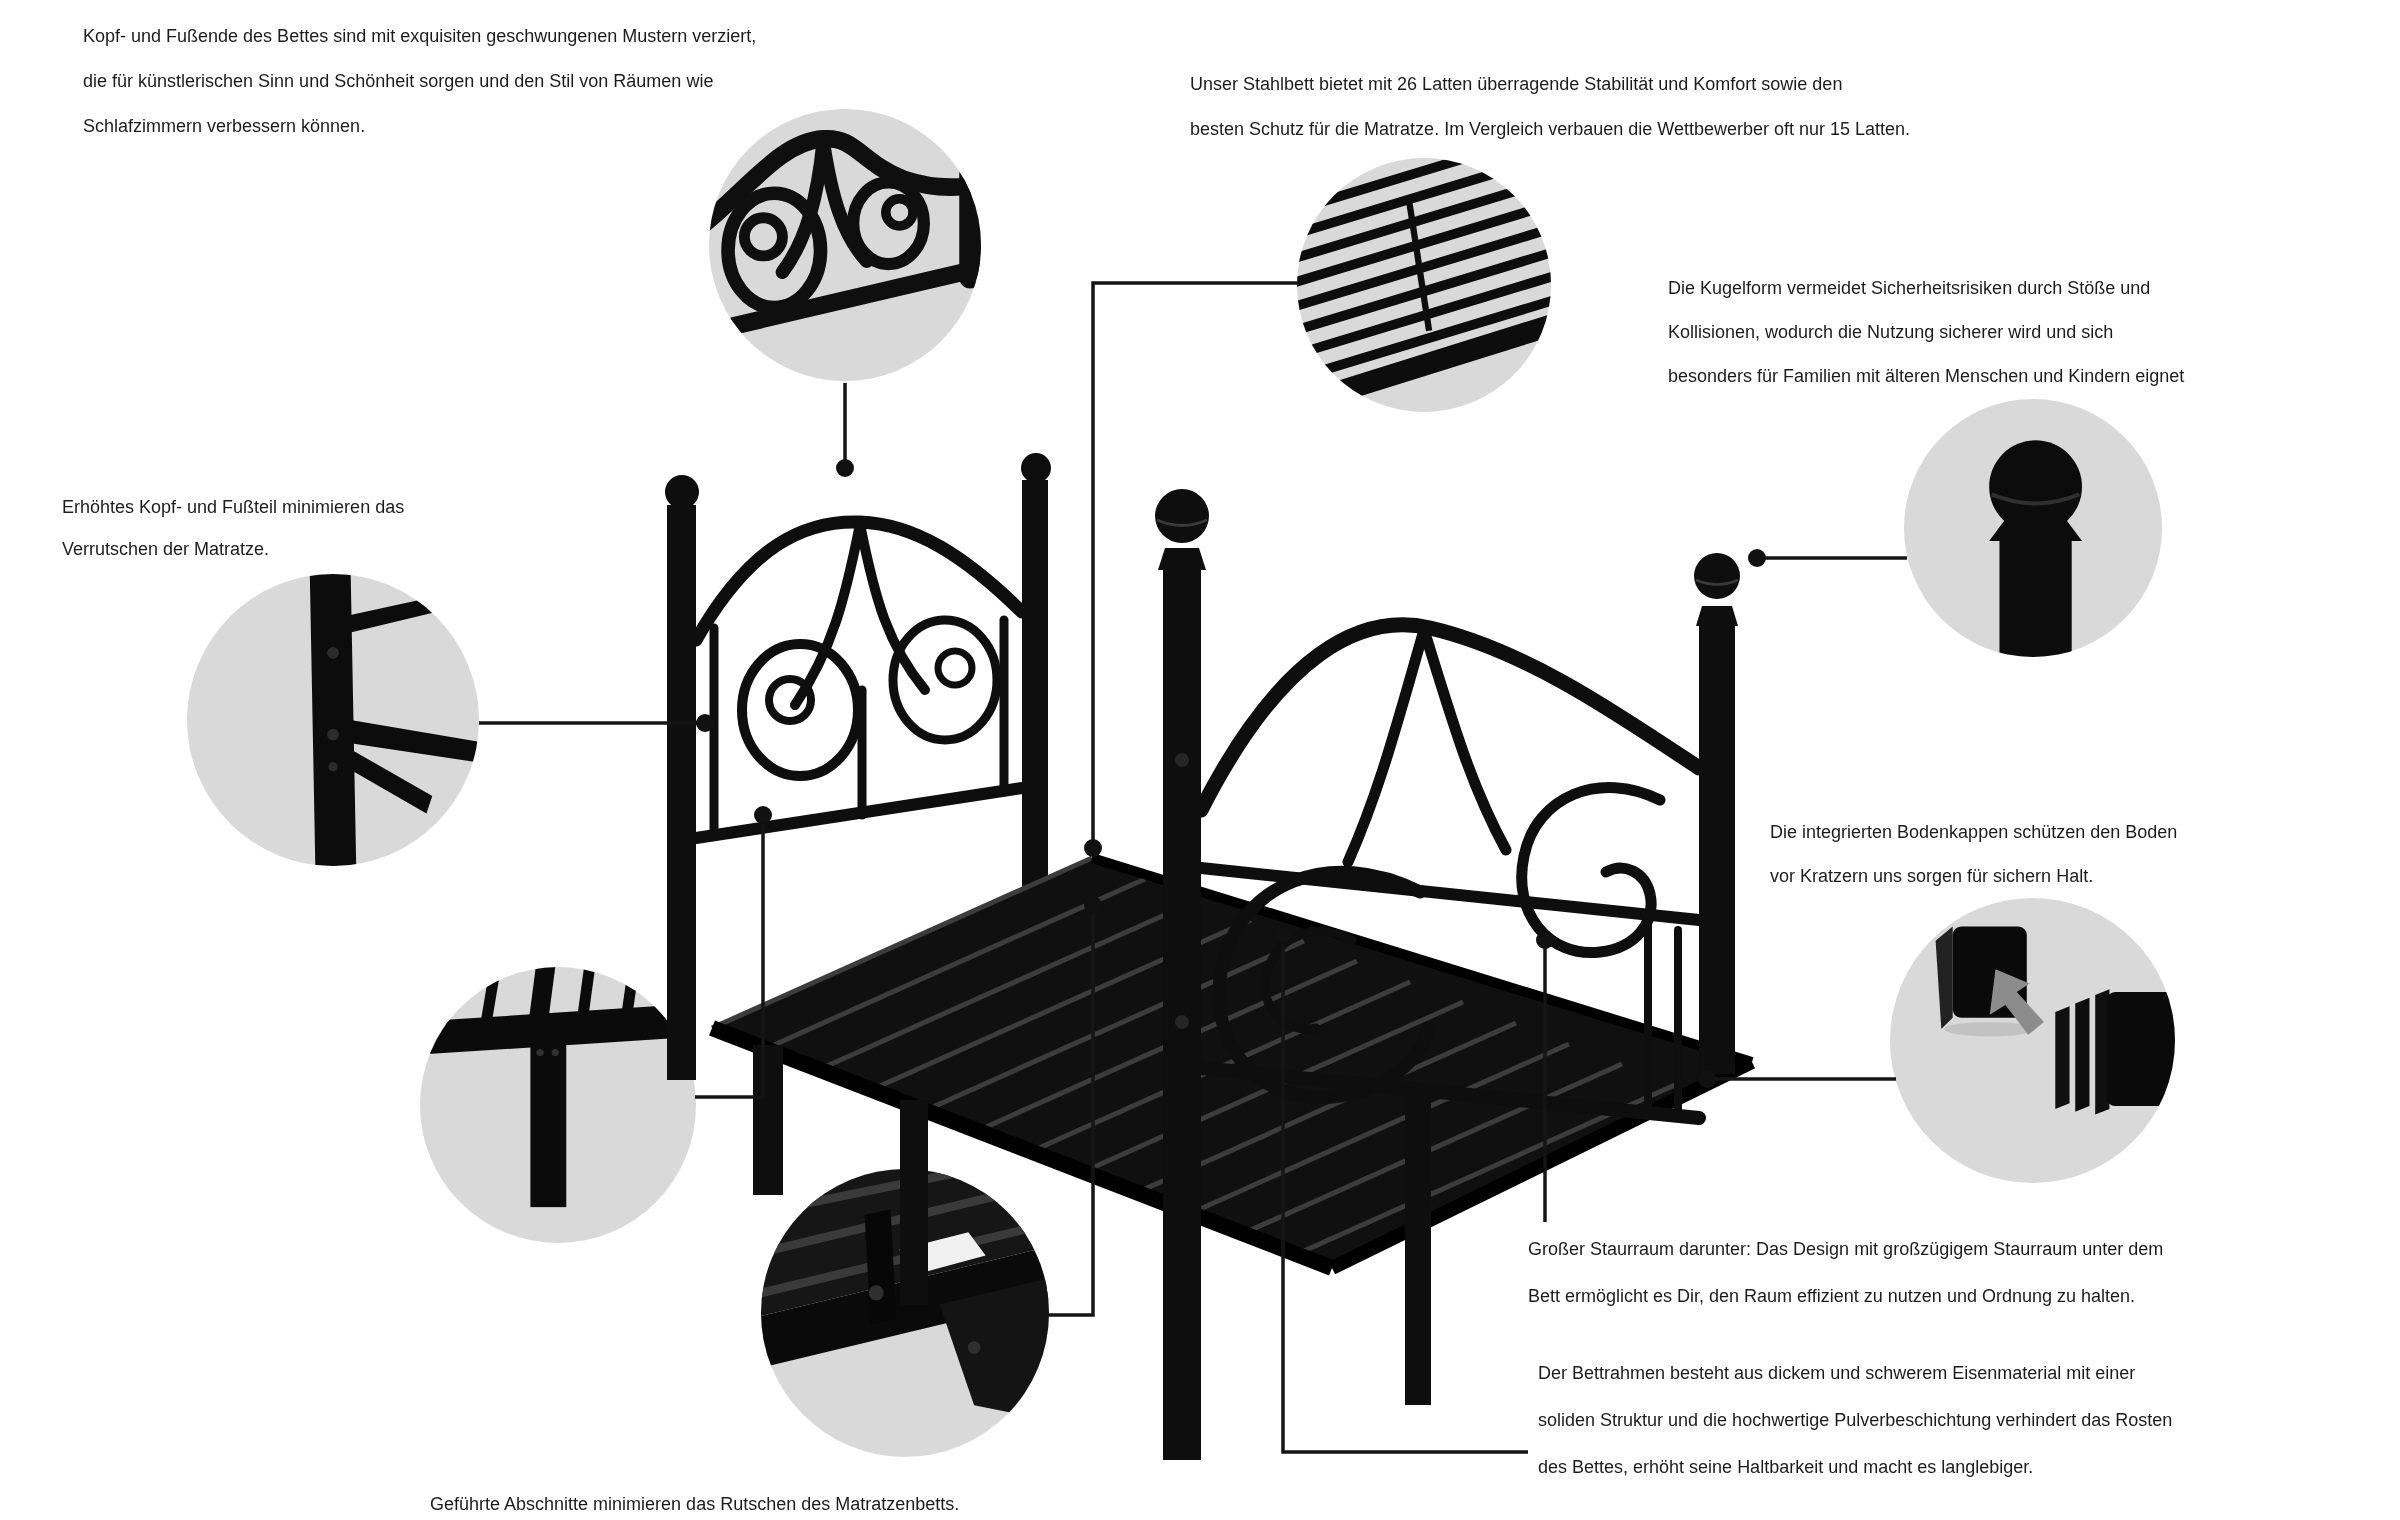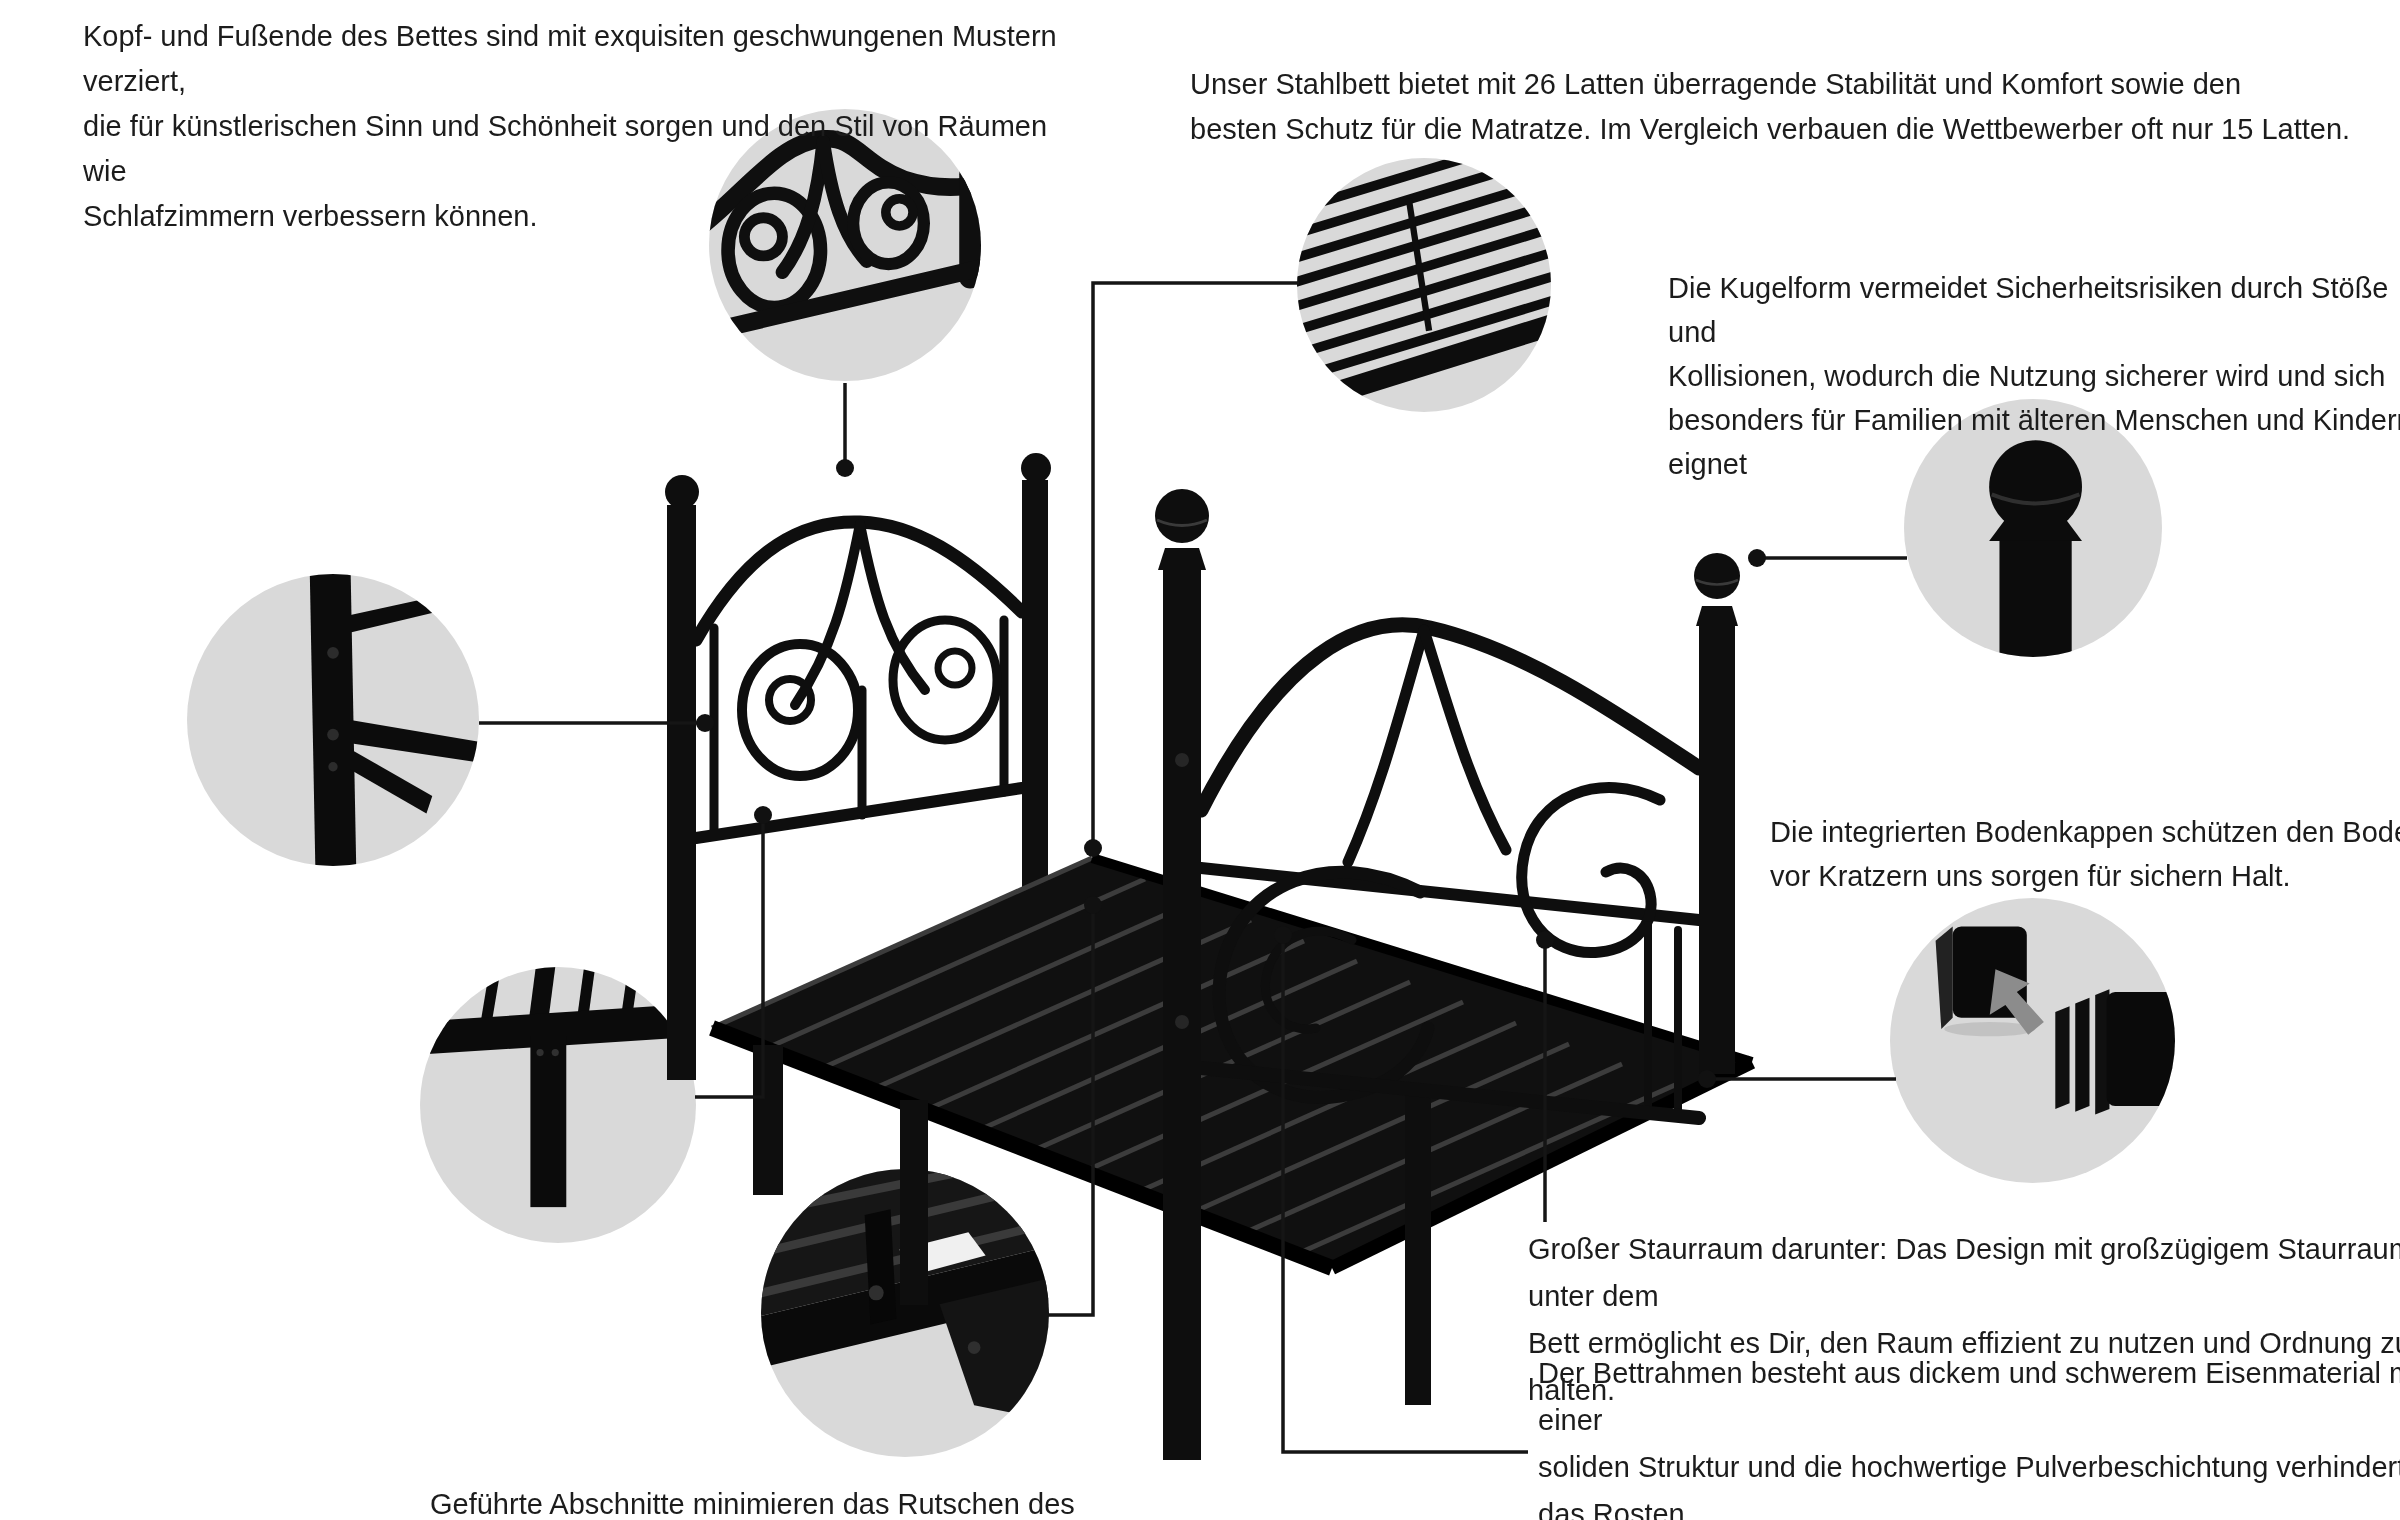--- a/index.html
+++ b/index.html
@@ -1,18 +1,18 @@
 <!DOCTYPE html>
 <html><head>
 <meta charset="utf-8">
 <style>
   html,body{margin:0;padding:0;background:#fff;}
   .canvas{position:relative;width:2400px;height:1520px;background:#ffffff;overflow:hidden;
           font-family:"Liberation Sans",sans-serif;}
-  .note{position:absolute;font-size:29px;line-height:45px;color:#1c1c1c;white-space:pre-line;z-index:40;}
+  .note{position:absolute;font-size:18px;line-height:45px;color:#1c1c1c;white-space:pre-line;z-index:40;}
   .detail-circle{position:absolute;border-radius:50%;background:#d9d9d9;overflow:hidden;z-index:10;}
   .detail-circle svg{display:block;width:100%;height:100%;}
   .layer{position:absolute;left:0;top:0;z-index:20;}
   .connectors{z-index:30;}
 
   
   .c-headboard{left:709px;top:109px;width:272px;height:272px;}
   .c-slats{left:1297px;top:158px;width:254px;height:254px;}
   .c-ball{left:1904px;top:399px;width:258px;height:258px;}
   .c-corner{left:187px;top:574px;width:292px;height:292px;}
@@ -234,20 +234,22 @@
   </svg>
 
   <div class="note n-headboard">Kopf- und Fußende des Bettes sind mit exquisiten geschwungenen Mustern verziert,
 die für künstlerischen Sinn und Schönheit sorgen und den Stil von Räumen wie
 Schlafzimmern verbessern können.</div>
   <div class="note n-slats">Unser Stahlbett bietet mit 26 Latten überragende Stabilität und Komfort sowie den
 besten Schutz für die Matratze. Im Vergleich verbauen die Wettbewerber oft nur 15 Latten.</div>
   <div class="note n-ball">Die Kugelform vermeidet Sicherheitsrisiken durch Stöße und
 Kollisionen, wodurch die Nutzung sicherer wird und sich
 besonders für Familien mit älteren Menschen und Kindern eignet</div>
+  <div class="note n-raised">Erhöhtes Kopf- und Fußteil minimieren das
+Verrutschen der Matratze.</div>
   <div class="note n-caps">Die integrierten Bodenkappen schützen den Boden
 vor Kratzern uns sorgen für sichern Halt.</div>
   <div class="note n-storage">Großer Staurraum darunter: Das Design mit großzügigem Staurraum unter dem
 Bett ermöglicht es Dir, den Raum effizient zu nutzen und Ordnung zu halten.</div>
   <div class="note n-frame">Der Bettrahmen besteht aus dickem und schwerem Eisenmaterial mit einer
 soliden Struktur und die hochwertige Pulverbeschichtung verhindert das Rosten
 des Bettes, erhöht seine Haltbarkeit und macht es langlebiger.</div>
   <div class="note n-guided">Geführte Abschnitte minimieren das Rutschen des Matratzenbetts.</div>
 
 </div>

